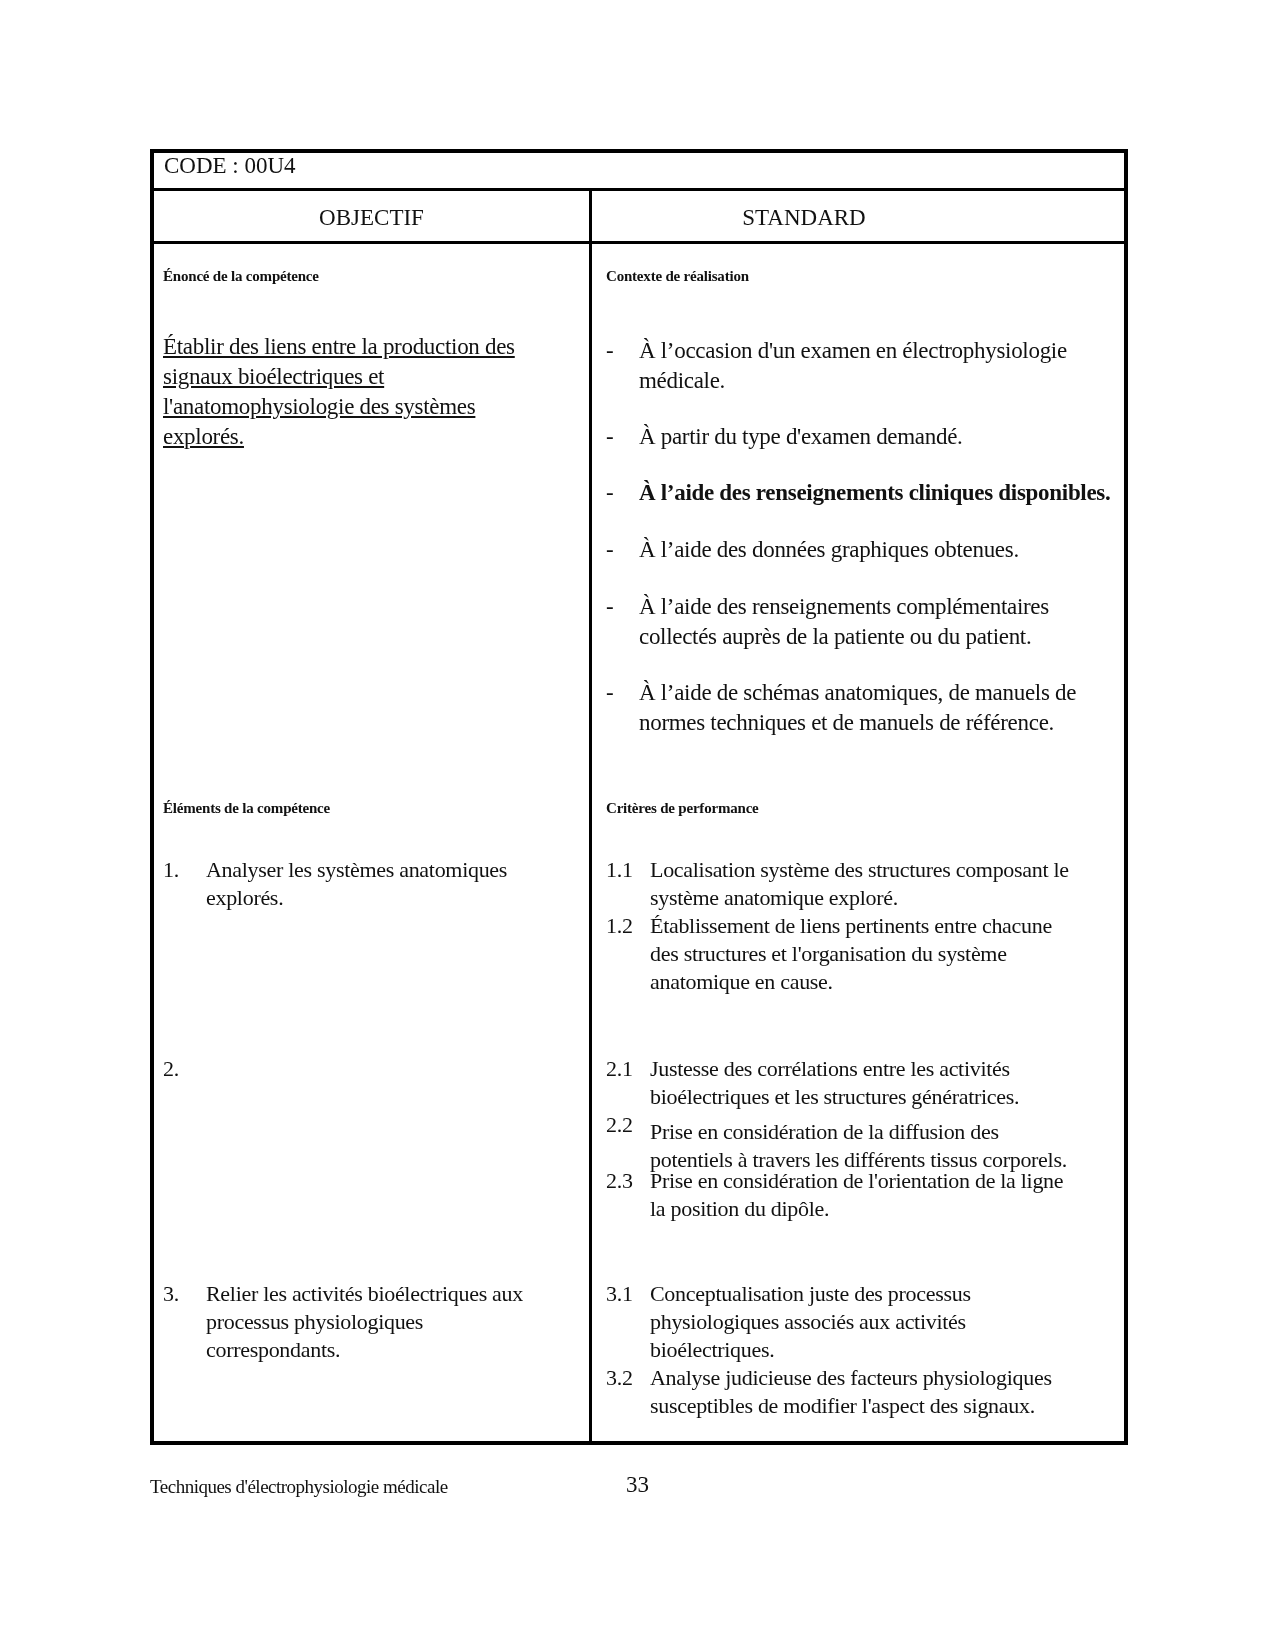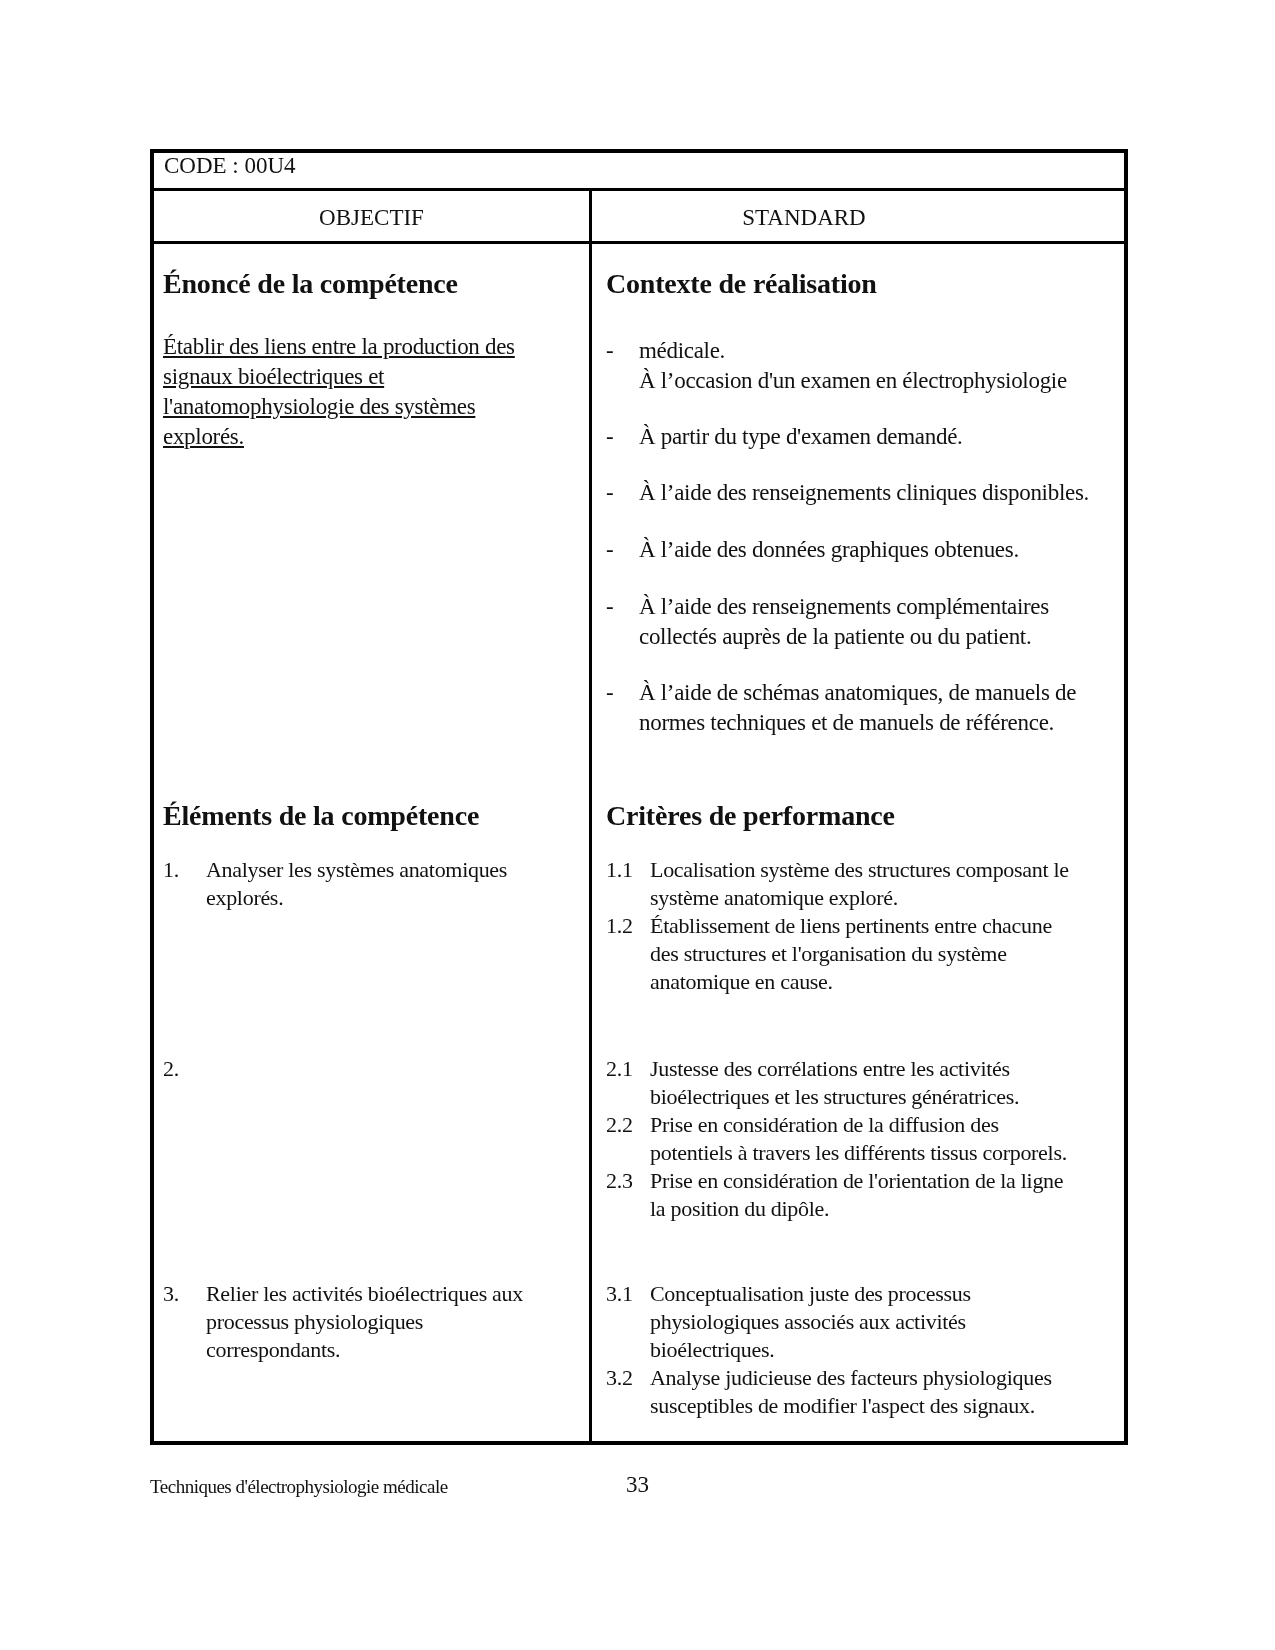--- a/index.html
+++ b/index.html
@@ -3,21 +3,21 @@
 <meta charset="utf-8">
 <style>
   html, body { margin:0; padding:0; background:#ffffff; }
   body { width:1275px; height:1650px; position:relative; overflow:hidden;
          font-family:"Liberation Serif","DejaVu Serif",serif; color:#111111; }
   .abs { position:absolute; }
   .line { position:absolute; background:#000; }
   .txt { font-size:23px; line-height:30px; letter-spacing:-0.3px; white-space:nowrap; }
   .code { font-size:23px; }
   .hdr { font-size:23px; text-align:center; }
-  .h { font-size:28px; font-weight:bold; letter-spacing:-0.2px; white-space:nowrap; }
+  .h { font-size:15px; font-weight:bold; letter-spacing:-0.2px; white-space:nowrap; }
   .crit { font-size:22px; line-height:28px; letter-spacing:-0.3px; white-space:nowrap; }
   .foot-title { font-size:19px; letter-spacing:-0.5px; }
   .foot-page { font-size:23px; }
 </style>
 </head>
 <body>
 
 <div>
   <div class="line" style="left:150px;top:149px;width:978px;height:4px;"></div>
   <div class="line" style="left:150px;top:149px;width:4px;height:1296px;"></div>
@@ -39,33 +39,33 @@
   <div>signaux bioélectriques et</div>
   <div>l'anatomophysiologie des systèmes</div>
   <div>explorés.</div>
 </div>
 
 <div class="abs h" style="left:606px;top:268px;">Contexte de réalisation</div>
 
 <div class="abs txt" style="left:606px;top:336px;">
   <span class="abs" style="left:0;top:0;">-</span>
   <div style="margin-left:33px;">
+    <div>À l’occasion d'un examen en électrophysiologie</div>
     <div>médicale.</div>
-    <div>À l’occasion d'un examen en électrophysiologie</div>
   </div>
 </div>
 <div class="abs txt" style="left:606px;top:422px;">
   <span class="abs" style="left:0;top:0;">-</span>
   <div style="margin-left:33px;">
       <div>À partir du type d'examen demandé.</div>
     </div>
 </div>
 <div class="abs txt" style="left:606px;top:478px;">
   <span class="abs" style="left:0;top:0;">-</span>
-  <div style="margin-left:33px;">
+  <div style="margin-left:33px;font-weight:bold;">
       <div>À l’aide des renseignements cliniques disponibles.</div>
     </div>
 </div>
 <div class="abs txt" style="left:606px;top:535px;">
   <span class="abs" style="left:0;top:0;">-</span>
   <div style="margin-left:33px;">
       <div>À l’aide des données graphiques obtenues.</div>
     </div>
 </div>
 <div class="abs txt" style="left:606px;top:592px;">
@@ -123,21 +123,21 @@
 </div>
 <div class="abs crit" style="left:606px;top:1055px;">
   <span class="abs" style="left:0;top:0;">2.1</span>
   <div style="margin-left:44px;">
     <div>Justesse des corrélations entre les activités</div>
     <div>bioélectriques et les structures génératrices.</div>
   </div>
 </div>
 <div class="abs crit" style="left:606px;top:1111px;">
   <span class="abs" style="left:0;top:0;">2.2</span>
-  <div style="margin-left:44px;">
+  <div style="margin-left:44px;margin-top:7px;">
     <div>Prise en considération de la diffusion des</div>
     <div>potentiels à travers les différents tissus corporels.</div>
   </div>
 </div>
 <div class="abs crit" style="left:606px;top:1167px;">
   <span class="abs" style="left:0;top:0;">2.3</span>
   <div style="margin-left:44px;">
     <div>Prise en considération de l'orientation de la ligne</div>
     <div>la position du dipôle.</div>
   </div>

